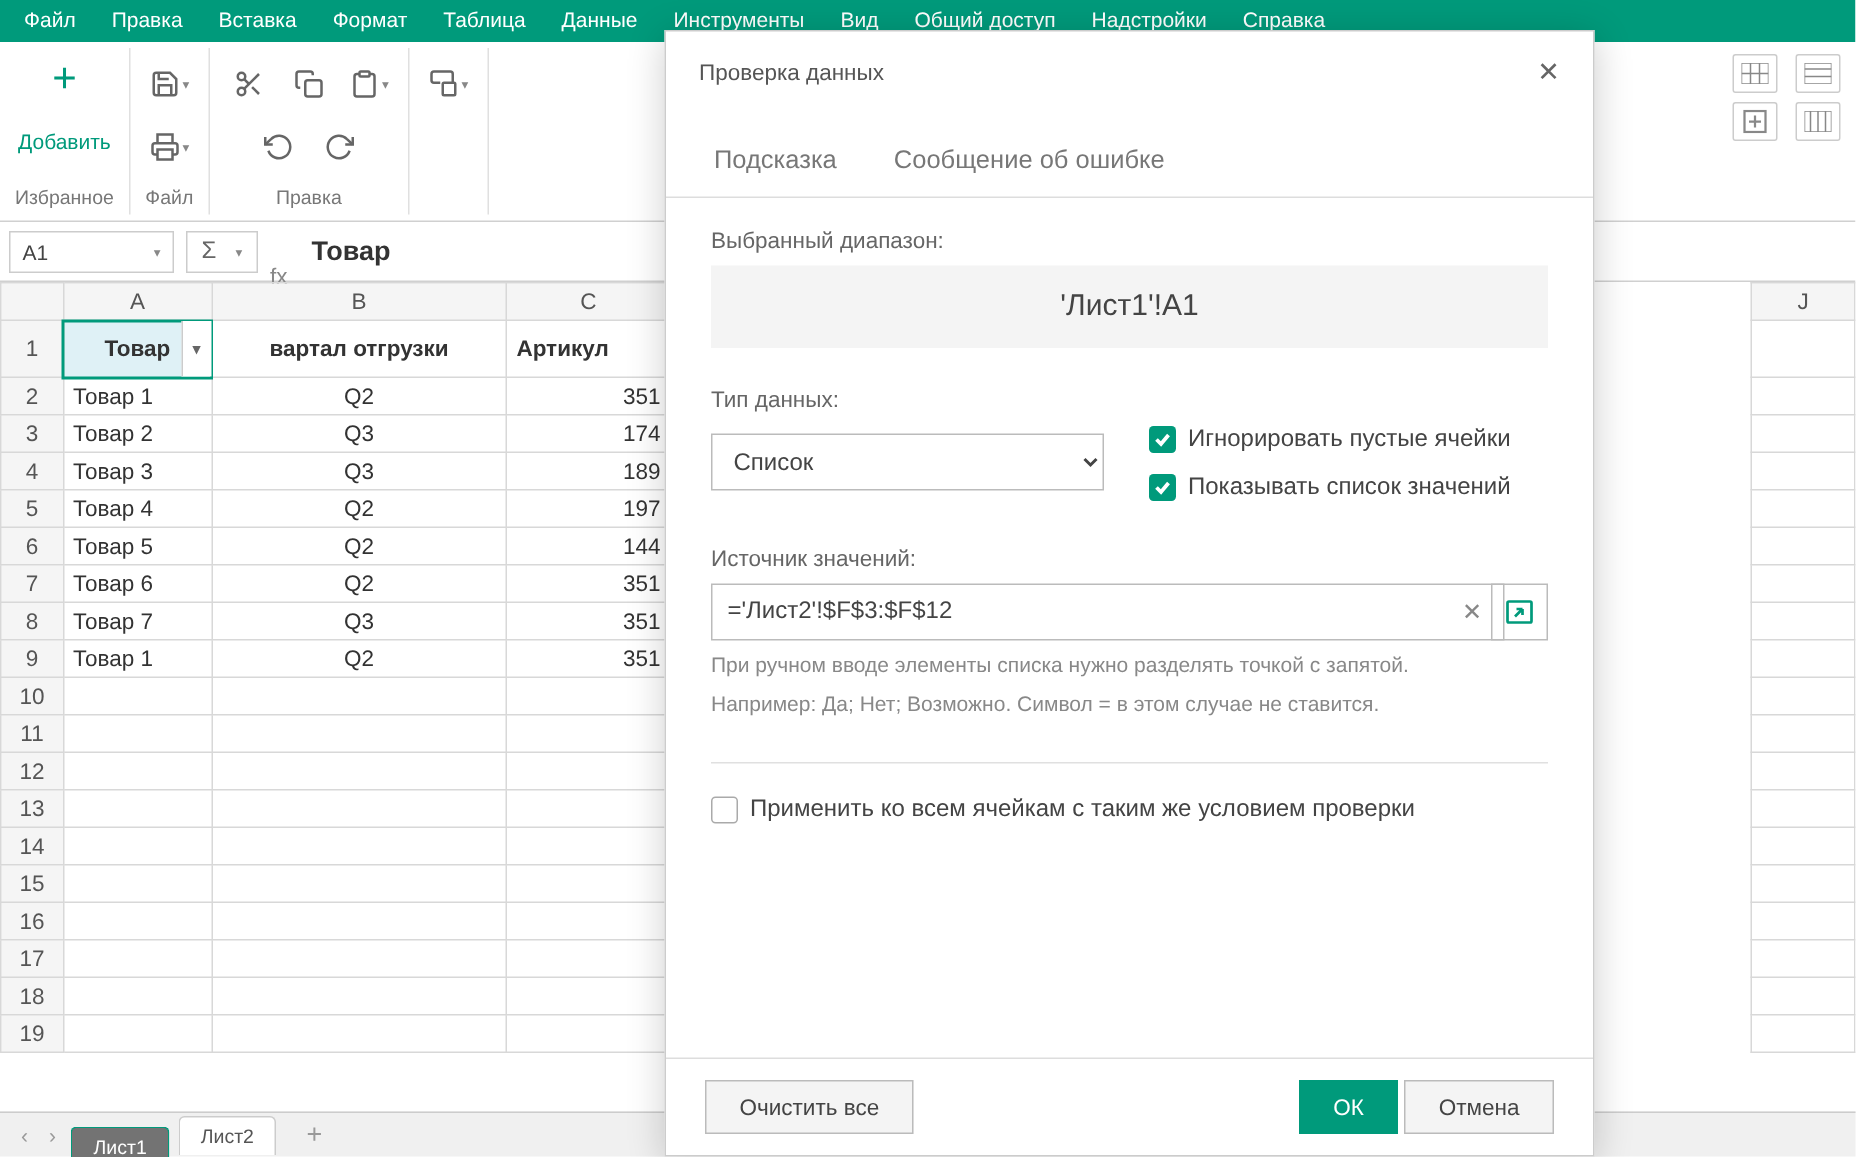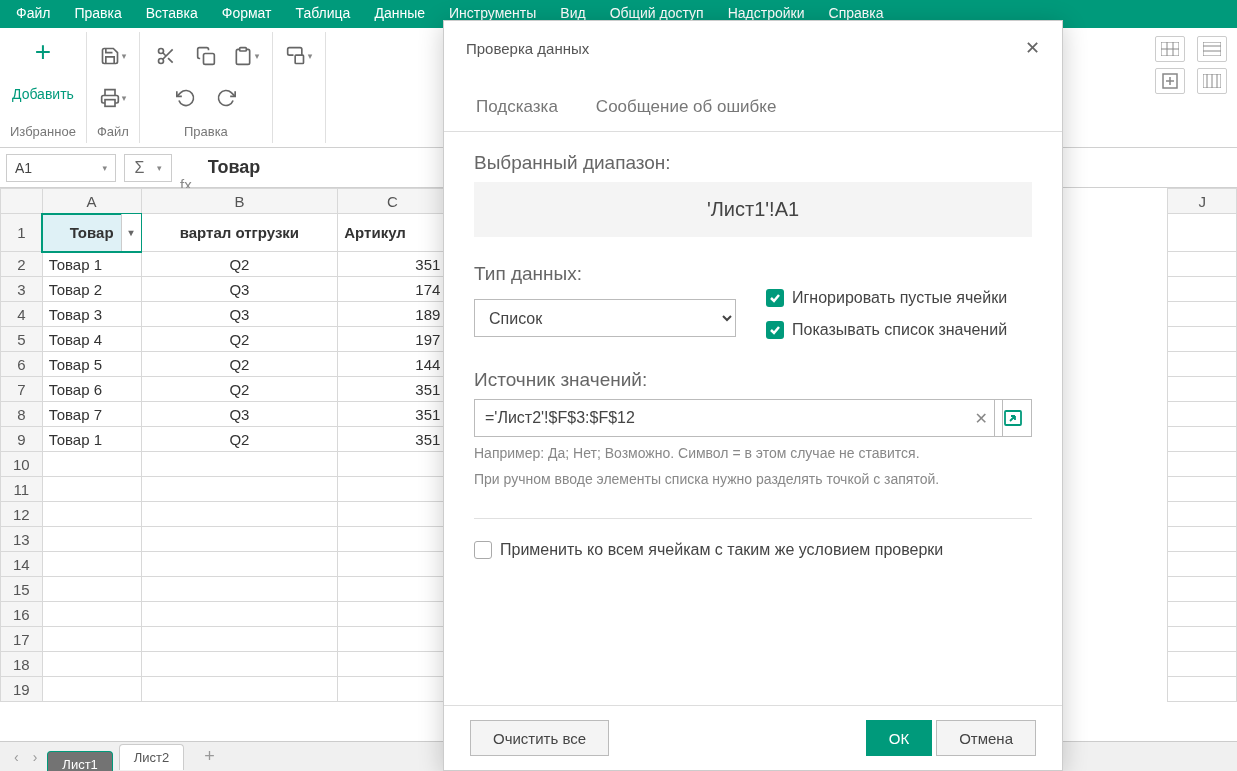--- a/index.html
+++ b/index.html
@@ -51,21 +51,21 @@
   .tab.add { background:transparent; border:none; color:#999; font-size:18px;}
 
   
   .dialog { position:absolute; left:443px; top:20px; width:620px; height:751px; background:#fff; border:1px solid #ccc; box-shadow:0 4px 24px rgba(0,0,0,.2); display:flex; flex-direction:column;}
   .dialog-title { display:flex; justify-content:space-between; align-items:center; padding:12px 18px 8px 22px; font-size:15px; color:#555;}
   .dialog-close{ font-size:18px; color:#666; cursor:pointer; padding:4px;}
   .dialog-tabs { display:flex; gap:34px; padding:18px 30px 0 30px; border-bottom:1px solid #ddd; }
   .dialog-tab { padding:8px 2px 12px 2px; font-size:17px; color:#777; cursor:pointer; border-bottom:2px solid transparent;}
   .dialog-tab.active { color:#009a7b; border-bottom-color:#009a7b;}
   .dialog-body { padding:20px 30px; flex:1; overflow:auto; color:#555;}
-  .section-label{ font-size:19px; color:#666; margin-bottom:8px;}
+  .section-label{ font-size:15px; color:#666; margin-bottom:8px;}
   .range-display { background:#f4f4f4; text-align:center; font-size:20px; padding:16px; margin-bottom:26px; color:#444;}
   .row-flex{ display:flex; gap:30px; align-items:flex-start; margin-bottom:22px;}
   .col{display:flex; flex-direction:column; gap:6px;}
   select.dtype { width:262px; height:38px; border:1px solid #bbb; padding:4px 10px; font-size:16px; background:#fff; color:#444;}
   .checkrow{ display:flex; align-items:center; gap:8px; font-size:16px; color:#444; margin-bottom:8px;}
   .cb { width:18px; height:18px; border-radius:3px; display:flex; align-items:center; justify-content:center; }
   .cb.checked{ background:#009a7b; color:#fff;}
   .cb.unchecked{ border:1px solid #aaa; background:#fff;}
   .cb svg{width:12px;height:12px;}
   .src-row{display:flex; gap:6px; align-items:center;}
@@ -459,22 +459,22 @@
     <div class="src-row">
       <input class="src-input" value="='Лист2'!$F$3:$F$12" style="">
       <span class="src-clear">✕</span>
       <div class="src-btn">
         <svg width="18" height="16" viewBox="0 0 18 16" fill="none" stroke="#009a7b" stroke-width="1.8">
             <rect x="1" y="1" width="16" height="14" rx="1"></rect>
             <path d="M6 11l5-5m0 0h-4m4 0v4"></path>
           </svg>
       </div>
     </div>
+    <div class="hint">При ручном вводе элементы списка нужно разделять точкой с запятой.</div>
     <div class="hint">Например: Да; Нет; Возможно. Символ = в этом случае не ставится.</div>
-    <div class="hint">При ручном вводе элементы списка нужно разделять точкой с запятой.</div>
 
     <div class="divider"></div>
 
     <div class="checkrow">
       <span class="cb unchecked"></span>
       <span>Применить ко всем ячейкам с таким же условием проверки</span>
     </div>
   </div>
   <div class="dialog-footer">
     <button class="btn">Очистить все</button>

